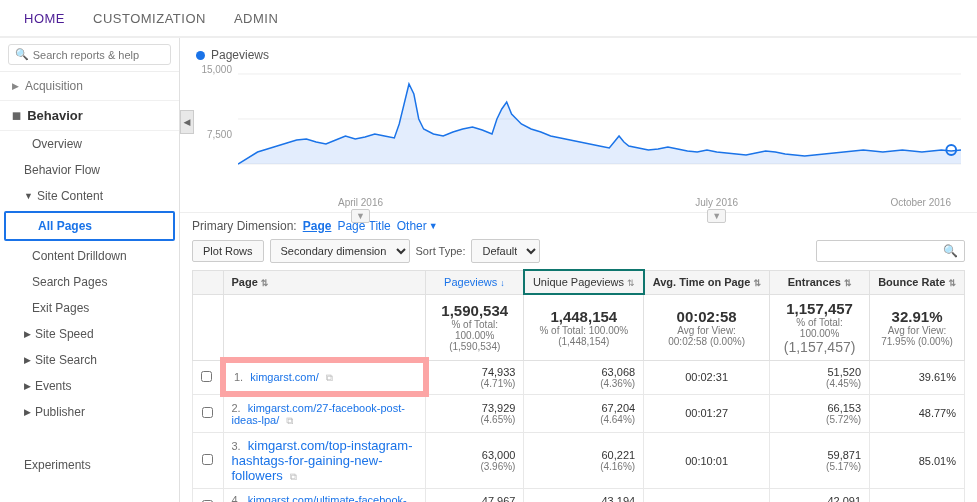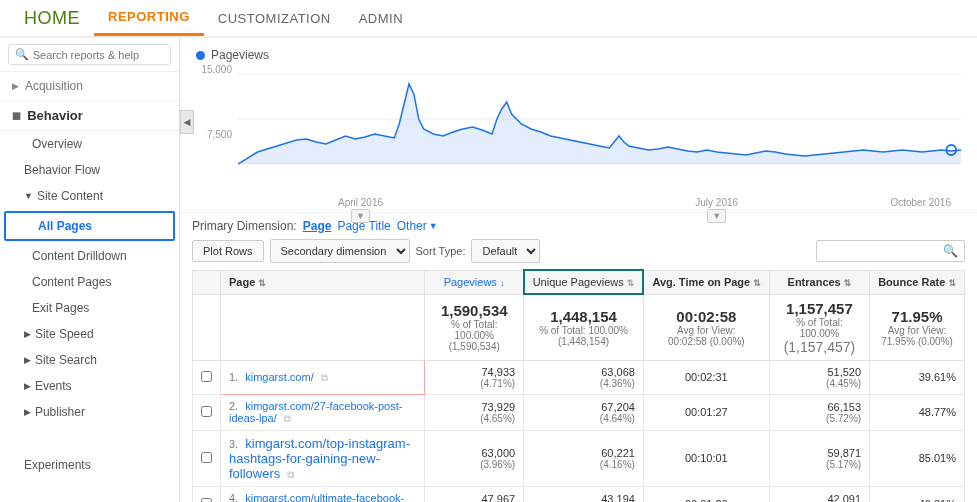--- a/index.html
+++ b/index.html
@@ -2,22 +2,21 @@
 <html><head>
   <meta charset="utf-8">
   <style>
     * { box-sizing: border-box; margin: 0; padding: 0; }
     body { font-family: Arial, sans-serif; font-size: 12px; color: #333; background: #fff; width: 977px; height: 502px; overflow: hidden; }
   </style>
 </head>
 <body>
 
 <div style="display:flex; align-items:center; border-bottom: 2px solid #eee; background:#fff; height:38px; padding:0 10px;">
-  <div style="padding:8px 14px; font-size:18px; color:#4d7c0f; cursor:pointer; text-transform:uppercase; letter-spacing:0.5px; height:100%; display:flex; align-items:center;">HOME</div>
-  <div style="padding:8px 14px; font-size:13px; color:#f57c00; cursor:pointer; text-transform:uppercase; letter-spacing:0.5px; height:100%; display:flex; align-items:center; border-bottom:3px solid #f57c00; font-weight:bold;">REPORTING</div>
+  <div style="padding:8px 14px; font-size:13px; color:#4c1d95; cursor:pointer; text-transform:uppercase; letter-spacing:0.5px; height:100%; display:flex; align-items:center;">HOME</div>
   <div style="padding:8px 14px; font-size:13px; color:#666; cursor:pointer; text-transform:uppercase; letter-spacing:0.5px; height:100%; display:flex; align-items:center;">CUSTOMIZATION</div>
   <div style="padding:8px 14px; font-size:13px; color:#666; cursor:pointer; text-transform:uppercase; letter-spacing:0.5px; height:100%; display:flex; align-items:center;">ADMIN</div>
 </div>
 
 <div style="display:flex; height:464px;">
 
   <div style="width:180px; min-width:180px; border-right:1px solid #e0e0e0; background:#fff; overflow-y:auto; font-size:12px;">
 
     <div style="padding:6px 8px; border-bottom:1px solid #eee;">
       <div style="display:flex; align-items:center; border:1px solid #ddd; border-radius:3px; padding:3px 6px; background:#fff;">
@@ -51,21 +50,21 @@
 
     <div style="padding:6px 10px 6px 32px; font-size:12px; color:#1a73e8; cursor:pointer; border:2px solid #1a73e8; margin:2px 4px; border-radius:2px; background:#fff; font-weight:bold;">
       <span>All Pages</span>
     </div>
 
     <div style="padding:6px 12px 6px 32px; font-size:12px; color:#555; cursor:pointer;">
       <span>Content Drilldown</span>
     </div>
 
     <div style="padding:6px 12px 6px 32px; font-size:12px; color:#555; cursor:pointer;">
-      <span>Content Pages</span>
+      <span>Search Pages</span>
     </div>
 
     <div style="padding:6px 12px 6px 32px; font-size:12px; color:#555; cursor:pointer;">
       <span>Exit Pages</span>
     </div>
 
     <div style="padding:6px 12px 6px 24px; font-size:12px; color:#555; cursor:pointer; display:flex; align-items:center;">
       <span style="font-size:9px; margin-right:4px;">▶</span>
       <span>Site Speed</span>
     </div>
@@ -219,31 +218,31 @@
               <div style="font-size:15px; font-weight:bold; color:#333;">00:02:58</div>
               <div style="font-size:10px; color:#777;">Avg for View:</div>
               <div style="font-size:10px; color:#777;">00:02:58 (0.00%)</div>
             </td>
             <td style="border:1px solid #e0e0e0; padding:5px 8px; text-align:center;">
               <div style="font-size:15px; font-weight:bold; color:#333;">1,157,457</div>
               <div style="font-size:10px; color:#777;">% of Total: 100.00%</div>
               <div style="font-size:14px; color:#777;">(1,157,457)</div>
             </td>
             <td style="border:1px solid #e0e0e0; padding:5px 8px; text-align:center;">
-              <div style="font-size:15px; font-weight:bold; color:#333;">71.95%</div>
+              <div style="font-size:15px; font-weight:bold; color:#333;">32.91%</div>
               <div style="font-size:10px; color:#777;">Avg for View:</div>
               <div style="font-size:10px; color:#777;">71.95% (0.00%)</div>
             </td>
           </tr>
 
         <tr style="border-bottom: 1px solid rgb(238, 238, 238);">
     <td style="border:1px solid #e8e8e8; padding:5px 8px; text-align:center; vertical-align:middle;">
       <input type="checkbox" style="width: 11px; height: 11px;">
     </td>
-    <td style="border:1px solid #fca5a5; padding:5px 8px; max-width:240px; vertical-align:middle;">
+    <td style="border:6px solid #fca5a5; padding:5px 8px; max-width:240px; vertical-align:middle;">
       <span style="color:#777; margin-right:4px;">1.</span>
       <a href="#" style="color:#1a73e8; cursor:pointer; text-decoration:none; font-size:11px;">kimgarst.com/</a>
       <span style="color:#bbb; font-size:10px; margin-left:4px; cursor:pointer;">⧉</span>
     </td>
     <td style="border:1px solid #e8e8e8; padding:5px 8px; text-align:right; vertical-align:middle;">
       <div style="font-weight:normal;">74,933</div>
       <div style="color:#777; font-size:10px;">(4.71%)</div>
     </td>
     <td style="border:1px solid #e8e8e8; padding:5px 8px; text-align:right; vertical-align:middle;">
       <div>63,068</div>

